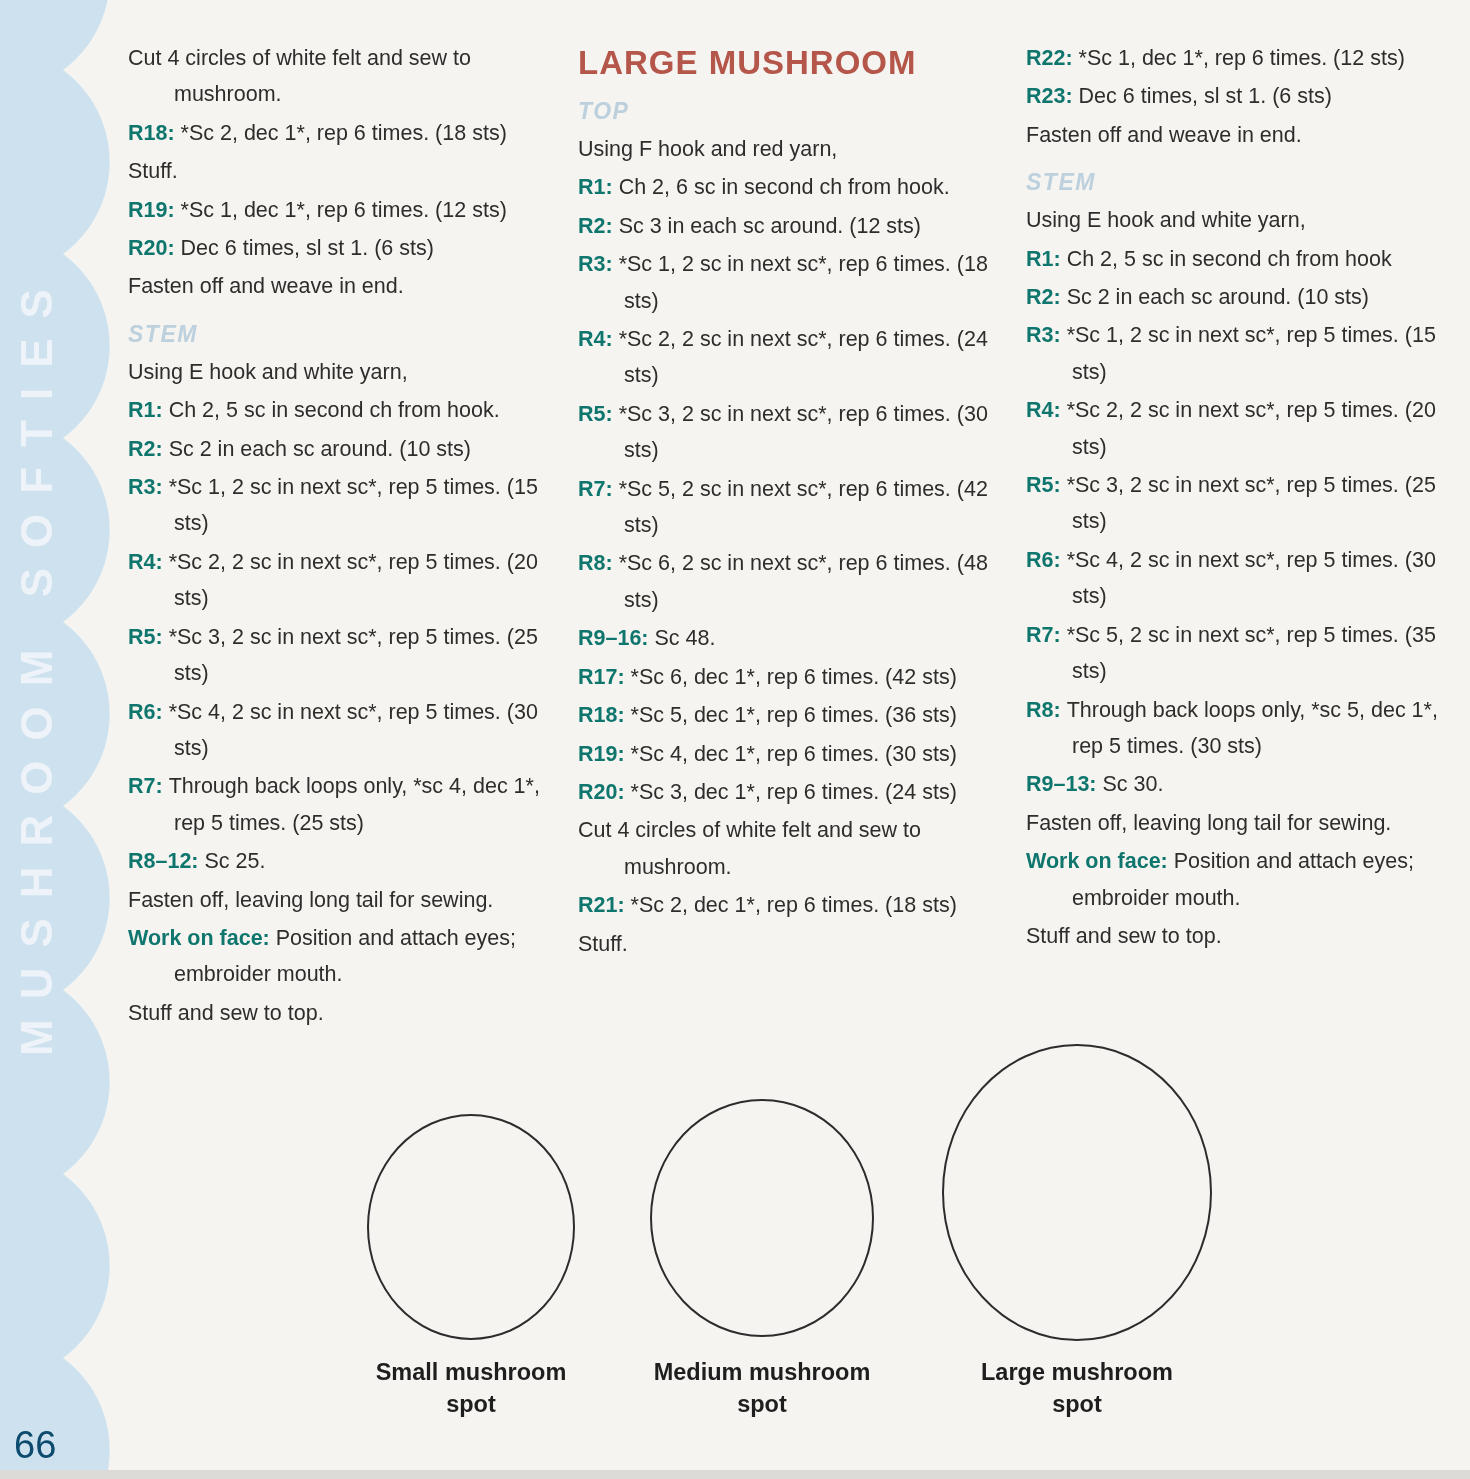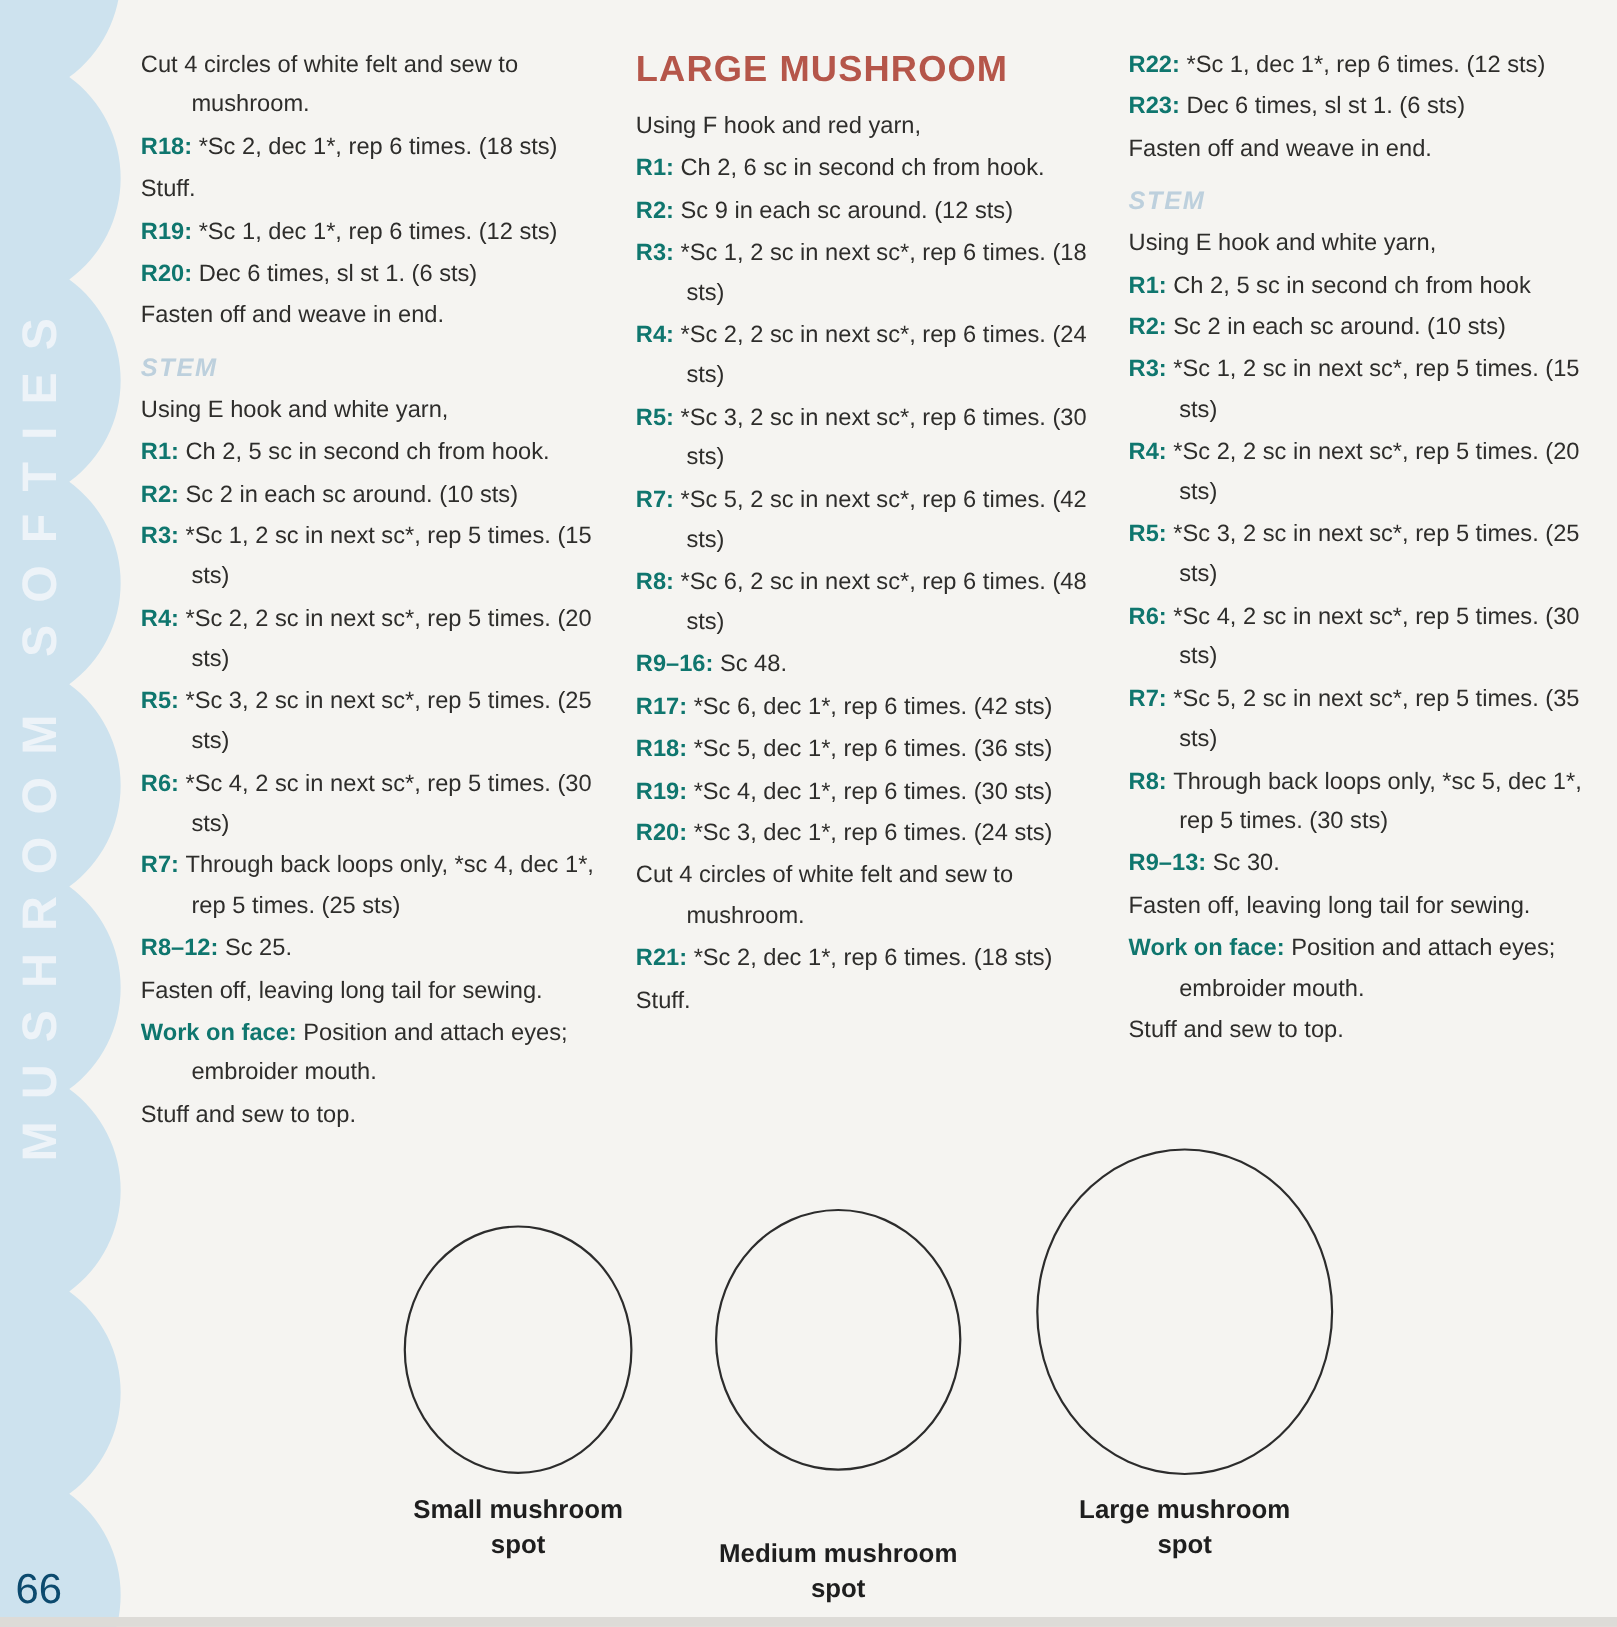--- a/index.html
+++ b/index.html
@@ -49,21 +49,21 @@
   }
   #spot-small {left:367px;top:1114px;width:208px;height:226px;}
   #spot-medium{left:650px;top:1099px;width:224px;height:238px;}
   #spot-large {left:942px;top:1044px;width:270px;height:297px;}
   .spot-label{
     position:absolute;width:340px;text-align:center;top:1356px;
     transform:translateX(-50%);
     font-weight:bold;font-size:23.5px;line-height:32px;color:#1e1e1e;
   }
   #label-small {left:471px;}
-  #label-medium{left:762px;margin-top:40px;}
+  #label-medium{left:762px;}
   #label-large {left:1077px;}
 </style>
 </head>
 <body>
 
 <svg class="sidebar-svg" width="120" height="1479" viewBox="0 0 120 1479">
   <path fill="#cde2ee" d="M0,-114 L63,-114
        A114 114 0 0 1 63,70
        A114 114 0 0 1 63,254
        A114 114 0 0 1 63,438
@@ -95,23 +95,24 @@
   <p class="entry"><b>R6: </b><span>*Sc 4, 2 sc in next sc*, rep 5 times. (30 sts)</span></p>
   <p class="entry"><b>R7: </b><span>Through back loops only, *sc 4, dec 1*, rep 5 times. (25 sts)</span></p>
   <p class="entry"><b>R8–12: </b><span>Sc 25.</span></p>
   <p class="entry"><b></b><span>Fasten off, leaving long tail for sewing.</span></p>
   <p class="entry"><b>Work on face: </b><span>Position and attach eyes; embroider mouth.</span></p>
   <p class="entry"><b></b><span>Stuff and sew to top.</span></p>
 </div>
 
 <div class="col" id="col2">
   <h2 class="pattern-title">LARGE MUSHROOM</h2>
+  <h3 class="subhead">TOP</h3>
   <p class="entry"><b></b><span>Using F hook and red yarn,</span></p>
   <p class="entry"><b>R1: </b><span>Ch 2, 6 sc in second ch from hook.</span></p>
-  <p class="entry"><b>R2: </b><span>Sc 9 in each sc around. (12 sts)</span></p>
+  <p class="entry"><b>R2: </b><span>Sc 3 in each sc around. (12 sts)</span></p>
   <p class="entry"><b>R3: </b><span>*Sc 1, 2 sc in next sc*, rep 6 times. (18 sts)</span></p>
   <p class="entry"><b>R4: </b><span>*Sc 2, 2 sc in next sc*, rep 6 times. (24 sts)</span></p>
   <p class="entry"><b>R5: </b><span>*Sc 3, 2 sc in next sc*, rep 6 times. (30 sts)</span></p>
   <p class="entry"><b>R7: </b><span>*Sc 5, 2 sc in next sc*, rep 6 times. (42 sts)</span></p>
   <p class="entry"><b>R8: </b><span>*Sc 6, 2 sc in next sc*, rep 6 times. (48 sts)</span></p>
   <p class="entry"><b>R9–16: </b><span>Sc 48.</span></p>
   <p class="entry"><b>R17: </b><span>*Sc 6, dec 1*, rep 6 times. (42 sts)</span></p>
   <p class="entry"><b>R18: </b><span>*Sc 5, dec 1*, rep 6 times. (36 sts)</span></p>
   <p class="entry"><b>R19: </b><span>*Sc 4, dec 1*, rep 6 times. (30 sts)</span></p>
   <p class="entry"><b>R20: </b><span>*Sc 3, dec 1*, rep 6 times. (24 sts)</span></p>

